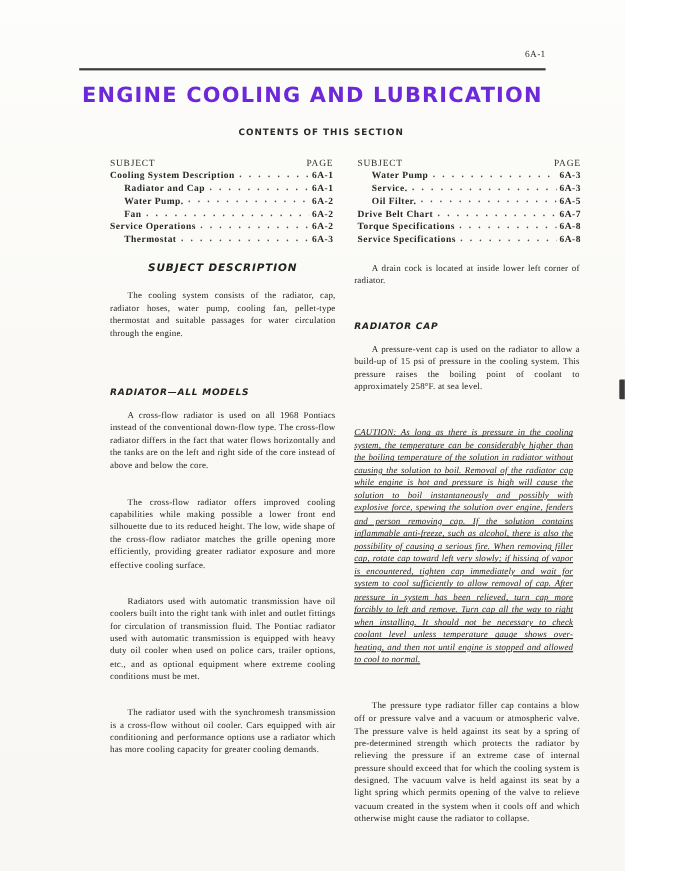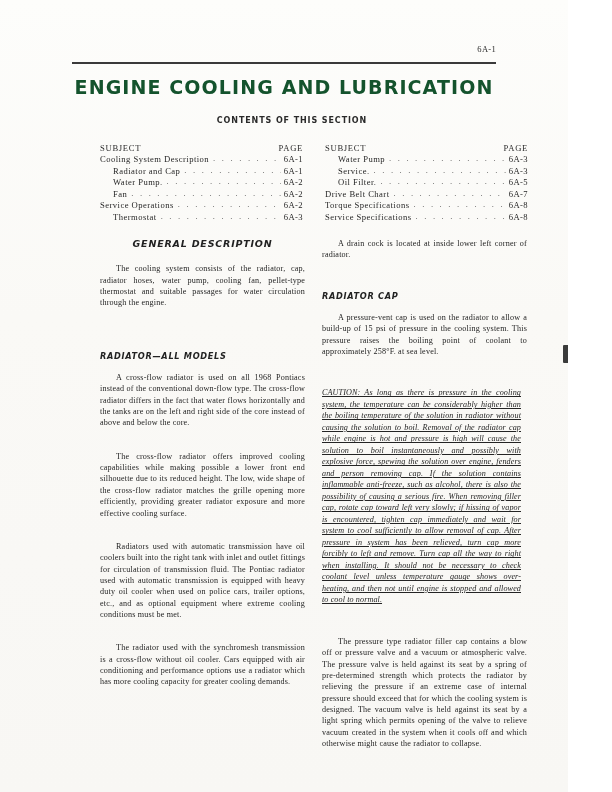--- a/index.html
+++ b/index.html
@@ -49,21 +49,21 @@
   .doc-title {
     position: absolute;
     left: 0;
     right: 0;
     top: 76px;
     text-align: center;
     font-family: "DejaVu Sans", sans-serif;
     font-weight: bold;
     font-size: 19px;
     letter-spacing: 1.1px;
-    color: #14532d;
+    color: #6d28d9;
   }
   .contents-head {
     position: absolute;
     left: 16px;
     right: 0;
     top: 116px;
     text-align: center;
     font-family: "DejaVu Sans", sans-serif;
     font-weight: bold;
     font-size: 8px;
@@ -89,20 +89,21 @@
     color: #2c2c2c;
     margin-bottom: 1px;
   }
   .toc-row {
     display: flex;
     align-items: flex-start;
     font-size: 8.6px;
     line-height: 11.6px;
     color: #272727;
     white-space: nowrap;
+    font-weight: bold;
   }
   .toc-row .lbl { letter-spacing: .45px; }
   .toc-row.indent .lbl { padding-left: 13px; }
   .toc-row .dots {
     flex: 1 1 auto;
     margin: 0 3px 0 4px;
     overflow: hidden;
     white-space: nowrap;
     font-size: 8.6px;
     letter-spacing: 2.2px;
@@ -260,21 +261,21 @@
         </div>
         <div class="toc-row">
           <span class="lbl">Service Specifications</span>
           <span class="dots">. . . . . . . . . . . . . . . . . . . . . . . . . . . . . . . . . . . . . . . . . . .</span>
           <span class="pg">6A-8</span>
         </div>
       </div>
     </div>
 
     <div class="col col-left">
-      <div class="sect-head">GENERAL DESCRIPTION</div>
+      <div class="sect-head">SUBJECT DESCRIPTION</div>
       <p class="para">The cooling system consists of the radiator, cap, radiator hoses, water pump, cooling fan, pellet-type thermostat and suitable passages for water circulation through the engine.</p>
       <div class="gap-l"></div>
       <div class="sub-head">RADIATOR—ALL MODELS</div>
       <p class="para">A cross-flow radiator is used on all 1968 Pontiacs instead of the conventional down-flow type. The cross-flow radiator differs in the fact that water flows horizontally and the tanks are on the left and right side of the core instead of above and below the core.</p>
       <div class="gap-s"></div>
       <p class="para">The cross-flow radiator offers improved cooling capabilities while making possible a lower front end silhouette due to its reduced height. The low, wide shape of the cross-flow radiator matches the grille opening more efficiently, providing greater radiator exposure and more effective cooling surface.</p>
       <div class="gap-s"></div>
       <p class="para">Radiators used with automatic transmission have oil coolers built into the right tank with inlet and outlet fittings for circulation of transmission fluid. The Pontiac radiator used with automatic transmission is equipped with heavy duty oil cooler when used on police cars, trailer options, etc., and as optional equipment where extreme cooling conditions must be met.</p>
       <div class="gap-s"></div>
       <p class="para">The radiator used with the synchromesh transmission is a cross-flow without oil cooler. Cars equipped with air conditioning and performance options use a radiator which has more cooling capacity for greater cooling demands.</p>

